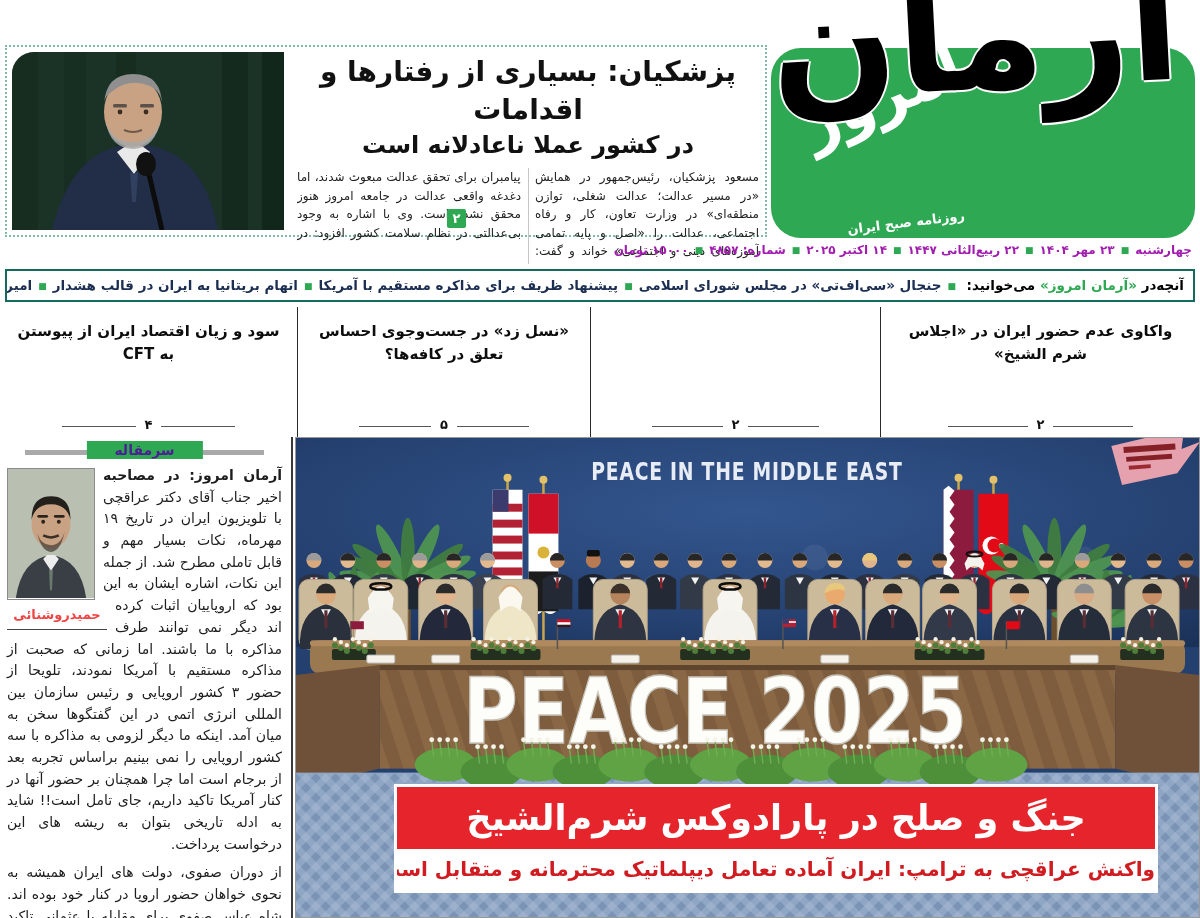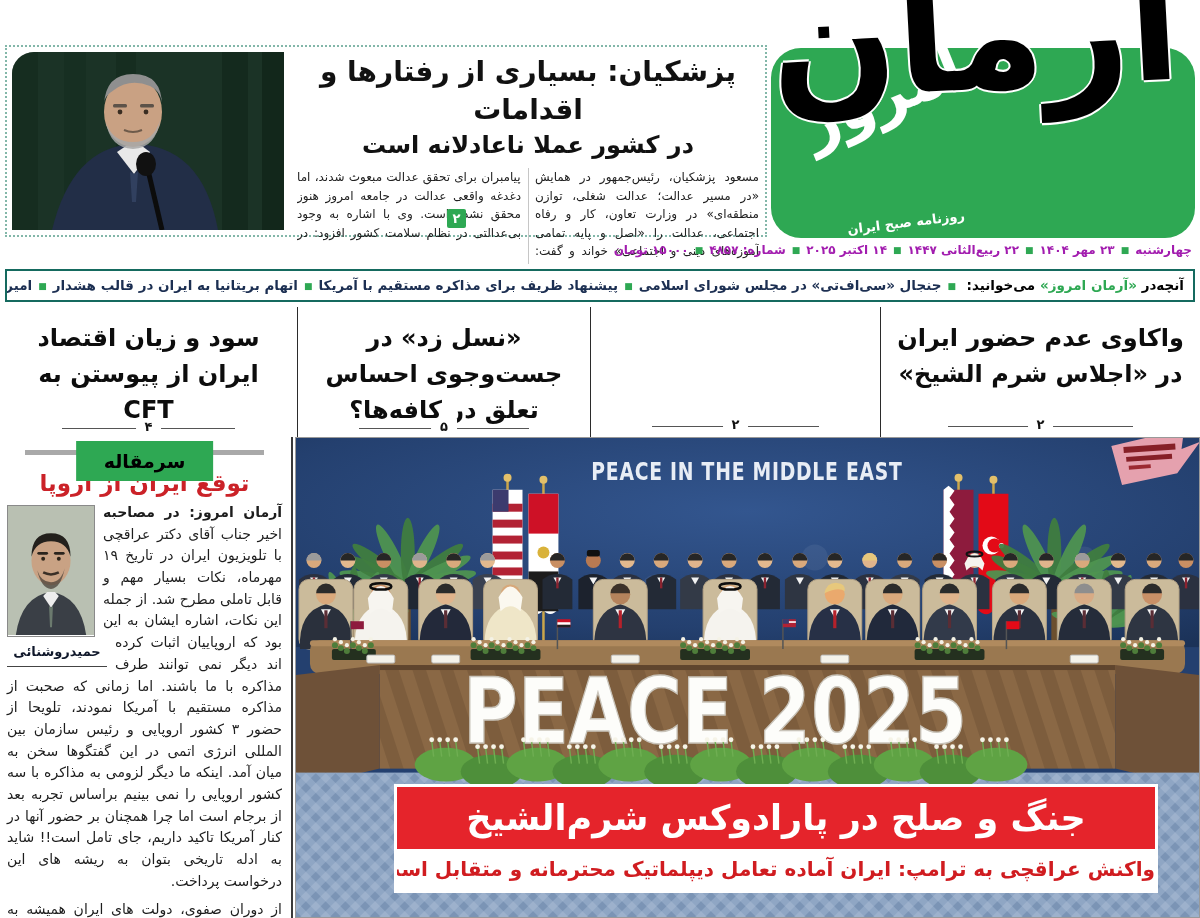--- a/index.html
+++ b/index.html
@@ -48,40 +48,40 @@
   #hl-prefix,#hl-suffix { color:#000000; }
   #hl-brand { color:#2EA853; }
 
   
   #headline-row { top:307px; left:0; right:0; height:130px; display:flex; direction:rtl; }
   .hl-cell { display:flex; flex-direction:column; height:100%; }
   .hl-cell:nth-child(1){ width:319px; } .hl-cell:nth-child(2){ width:290px; }
   .hl-cell:nth-child(3){ width:293px; } .hl-cell:nth-child(4){ width:298px; }
   .hl-cell:not(:first-child){ border-left:none; border-right:1.5px solid #2b2b2b; }
   .hl-text { margin-top:13px; padding:0 14px; text-align:center; font-weight:bold;
-    font-size:24px; line-height:1.5; color:#0d0d0d; }
+    font-size:15px; line-height:1.5; color:#0d0d0d; }
   .pager { width:58%; border-top:1.5px solid #555; position:relative;
     margin:auto auto 10px; }
   .pager span { position:absolute; left:50%; top:-10px; transform:translateX(-50%);
     background:#fff; padding:0 9px; font-size:13px; font-weight:bold; color:#111; }
 
   
   #main-divider { top:437px; left:291px; width:1.5px; height:481px; background:#3a3a3a; }
   #editorial { top:437px; left:0; width:289px; height:481px; padding:0 7px; overflow:hidden; }
   #edit-labelbar { position:relative; height:22px; margin:4px 18px 2px; }
   #edit-labelbar::before { content:""; position:absolute; top:9px; left:0; right:0;
     height:5px; background:#a9a9a9; }
   #edit-label { position:absolute; left:50%; transform:translateX(-50%); top:0;
-    background:#2EA853; color:#000000; font-weight:bold; font-size:19px; padding:9px 28px; }
+    background:#2EA853; color:#4c1d95; font-weight:bold; font-size:14px; padding:1px 28px; }
   #edit-title { text-align:center; color:#cb2228; font-size:23px; font-weight:bold;
     margin:7px 0 6px; }
   #edit-photo { float:left; width:88px; height:132px; margin:3px 8px 2px 0;
     border:1px solid #8a8a8a; overflow:hidden; }
   #edit-author { float:left; clear:left; width:100px; text-align:center; font-weight:bold;
-    font-size:13px; color:#0f172a; border-bottom:1.5px solid #444; padding:3px 0 7px;
+    font-size:13px; color:#ef4444; border-bottom:1.5px solid #444; padding:3px 0 7px;
     margin:2px 8px 4px 0; }
   .edit-p { font-size:14px; line-height:1.55; text-align:justify; color:#1d1d1d;
     margin-bottom:7px; }
   .edit-p:first-of-type::first-line { font-weight:bold; }
 
   
   #photo-area { top:437px; left:295px; width:905px; height:481px; border:1px solid #999;
     overflow:hidden; background:#24406f; }
   #photo-area svg { display:block; width:100%; height:100%; }
   #photo-banner { position:absolute; left:98px; width:764px; top:346px; border:3px solid #fff; }
@@ -178,21 +178,20 @@
       </div>
   </div>
 </div>
 
 <div class="abs" id="main-divider"></div>
 
 <div class="abs" id="editorial">
   <div id="edit-labelbar">
     <span id="edit-label">سرمقاله</span>
   </div>
-  <div id="edit-title">توقع ایران از اروپا</div>
   <div id="edit-photo">
     <svg viewBox="0 0 88 132" preserveAspectRatio="none">
       <rect width="88" height="132" fill="#b9c0b2"></rect>
       <path d="M8,132 Q14,92 44,88 Q74,92 80,132 Z" fill="#3a3f46"></path>
       <path d="M36,92 L44,104 L52,92 L48,88 L40,88 Z" fill="#ededed"></path>
       <path d="M42,102 L44,104 L46,102 L45,124 L43,124 Z" fill="#6b7a6e"></path>
       <ellipse cx="44" cy="56" rx="20" ry="25" fill="#c9a284"></ellipse>
       <path d="M24,52 Q24,28 44,28 Q64,28 64,52 Q60,36 44,36 Q28,36 24,52 Z" fill="#23201c"></path>
       <path d="M30,66 Q34,84 44,85 Q54,84 58,64 Q54,78 44,78 Q34,78 30,66 Z" fill="#4a4038" opacity="0.75"></path>
       <path d="M36,68 Q44,72 52,68" stroke="#3a2f26" stroke-width="2.6" fill="none"></path>

